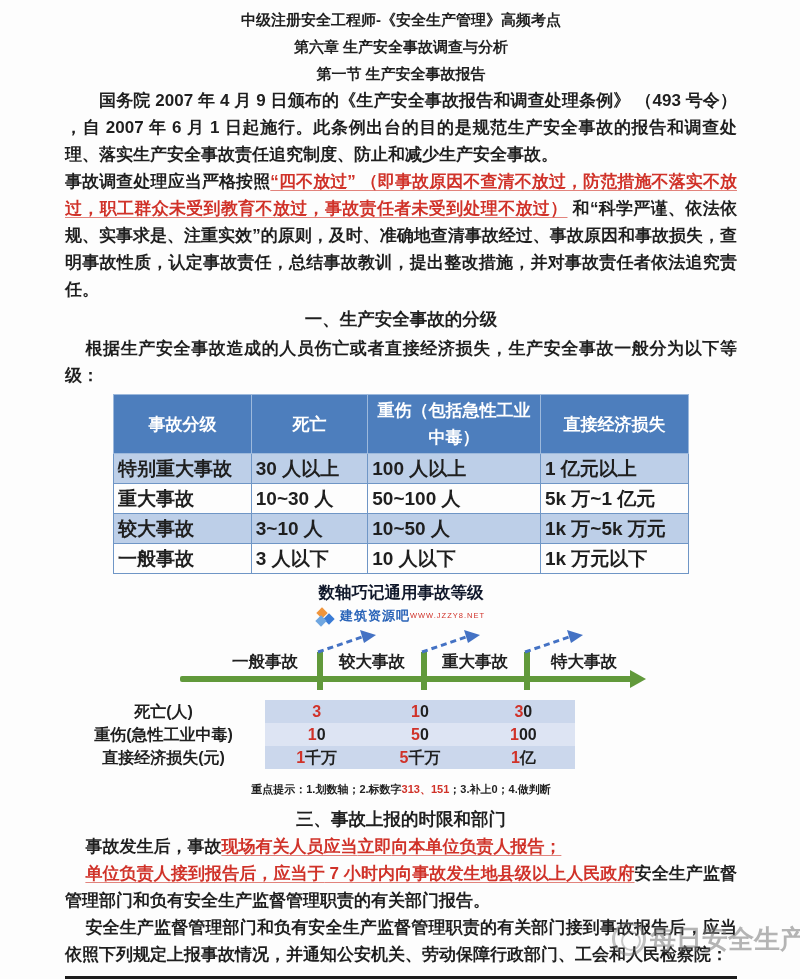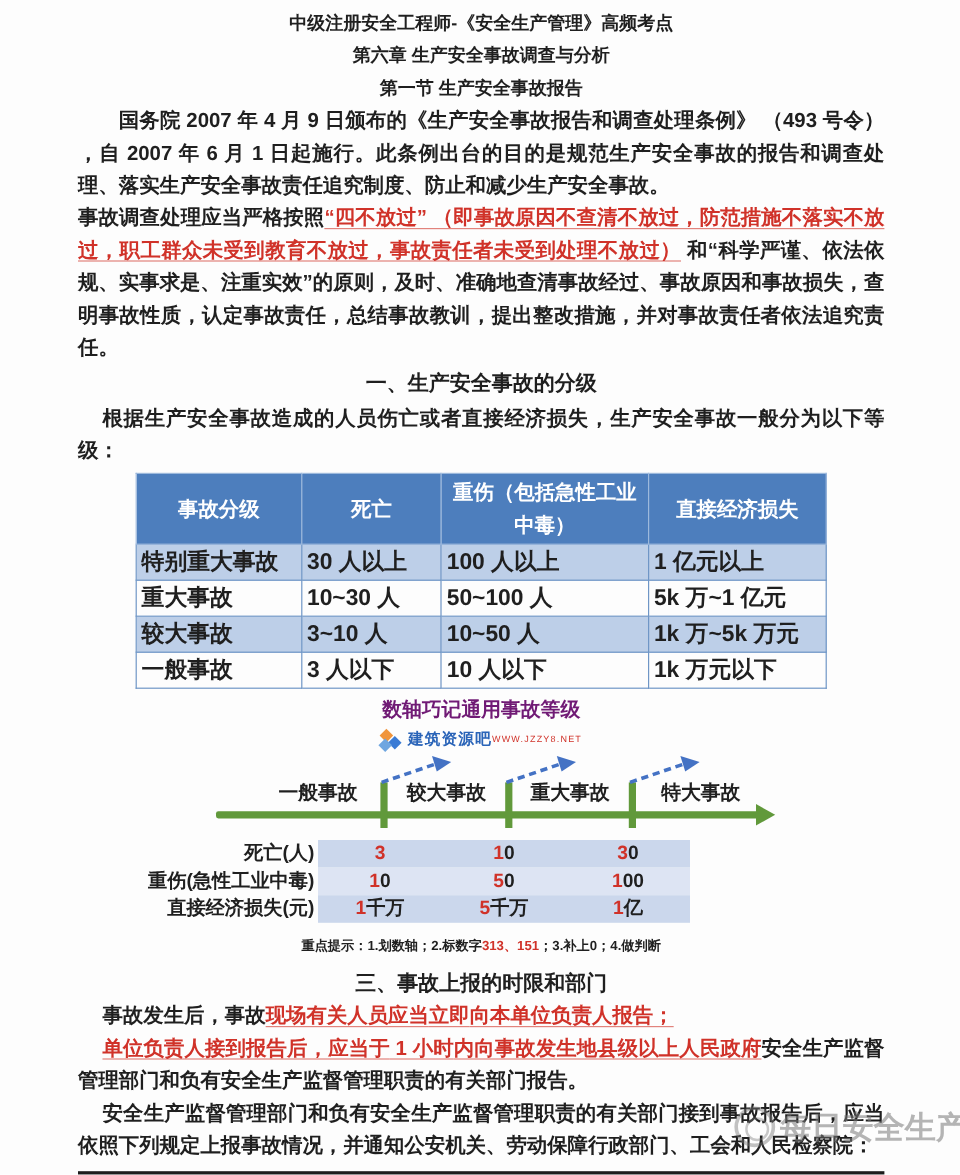--- a/index.html
+++ b/index.html
@@ -30,42 +30,42 @@
     border:1.5px solid #9db9dc;padding:2px 4px;height:26px;text-align:center;
   }
   table.grade td{
     border:1.5px solid #6f96c6;padding:1px 4px;height:25px;text-align:left;font-size:19px;
   }
   table.grade tr.alt td{background:#bdcfe8;}
   .cw1{width:138px;} .cw2{width:112px;} .cw3{width:172px;} .cw4{width:148px;}
 
   
   .diagram{position:relative;margin-top:6px;}
-  .dg-title{text-align:center;color:#701a75;font-weight:800;font-size:16.5px;line-height:20px;}
+  .dg-title{text-align:center;color:#0f172a;font-weight:800;font-size:16.5px;line-height:20px;}
   .dg-logo{display:flex;justify-content:center;align-items:center;gap:5px;height:28px;line-height:12px;}
   .diamonds{display:inline-block;position:relative;width:18px;height:18px;}
   .diamonds i{position:absolute;width:8px;height:8px;transform:rotate(45deg);}
   .diamonds .d1{background:#f0953c;left:1px;top:2px;}
   .diamonds .d2{background:#3a7bd5;left:8px;top:8px;}
   .diamonds .d3{background:#6fa6e0;left:0px;top:10px;}
   .logo-txt{display:inline-flex;flex-direction:row;align-items:flex-start;}
   .logo-txt b{color:#2a64b8;font-size:13px;font-weight:800;letter-spacing:1px;}
   .logo-txt em{color:#d03229;font-style:normal;font-size:7.5px;letter-spacing:1px;}
 
   .numberline{position:relative;height:66px;}
   .nl-axis{position:absolute;left:115px;top:46px;width:452px;height:6px;background:#61993b;border-radius:2px;}
   .nl-ah{position:absolute;left:565px;top:40px;width:0;height:0;
     border-left:16px solid #61993b;border-top:9px solid transparent;border-bottom:9px solid transparent;}
   .tick{position:absolute;top:22px;width:6px;height:38px;background:#61993b;}
   .nl-label{position:absolute;top:20px;width:92px;text-align:center;font-weight:800;font-size:16.5px;line-height:22px;}
   .darrow{position:absolute;top:0;}
 
   .bands{margin-top:4px;font-weight:700;font-size:16px;}
   .band-row{display:flex;align-items:center;height:23px;line-height:23px;}
-  .band-label{width:200px;text-align:right;padding-right:3px;box-sizing:border-box;}
+  .band-label{width:200px;text-align:center;padding-right:3px;box-sizing:border-box;}
   .band-cells{width:310px;display:grid;grid-template-columns:1fr 1fr 1fr;text-align:center;height:23px;}
   .band-row:nth-child(odd) .band-cells{background:#cbd7ec;}
   .band-row:nth-child(even) .band-cells{background:#dde4f3;}
 
   .hint{margin-top:9px;text-align:center;font-weight:800;font-size:11px;line-height:22px;margin-bottom:6px;}
 
   
   .wm{position:absolute;left:612px;top:922px;display:flex;align-items:center;gap:4px;
       color:rgba(120,120,120,0.55);font-size:26px;font-weight:700;white-space:nowrap;pointer-events:none;}
   .wm-circle{width:34px;height:34px;border:3px solid rgba(120,120,120,0.45);border-radius:50%;
@@ -199,21 +199,21 @@
         </div>
       </div>
 
       <div class="hint"><span>重点提示：1.划数轴；2.标数字</span><span class="red">313、151</span><span>；3.补上0；4.做判断</span></div>
     </div>
 
     <div class="h2l">三、事故上报的时限和部门</div>
 
     <p class="ind1"><span>事故发生后，事故</span><span class="redu"><span>现场有关人员应当</span><span class="rb">立即</span><span>向本单位负责人报告；</span></span></p>
 
-    <p class="ind1"><span class="redu"><span>单位负责人接到报告后，应当于</span><span class="rb"> 1 小时</span><span>内向事故发生地县级以上人民政府</span></span><span>安全生产监督管理部门和负有安全生产监督管理职责的有关部门报告。</span></p>
+    <p class="ind1"><span class="redu"><span>单位负责人接到报告后，应当于</span><span class="rb"> 7 小时</span><span>内向事故发生地县级以上人民政府</span></span><span>安全生产监督管理部门和负有安全生产监督管理职责的有关部门报告。</span></p>
 
     <p class="ind1">安全生产监督管理部门和负有安全生产监督管理职责的有关部门接到事故报告后，应当依照下列规定上报事故情况，并通知公安机关、劳动保障行政部门、工会和人民检察院：</p>
 
   </div>
 
   <div class="wm">
     <span class="wm-circle"></span>
     <span>每日安全生产</span>
   </div>
 

